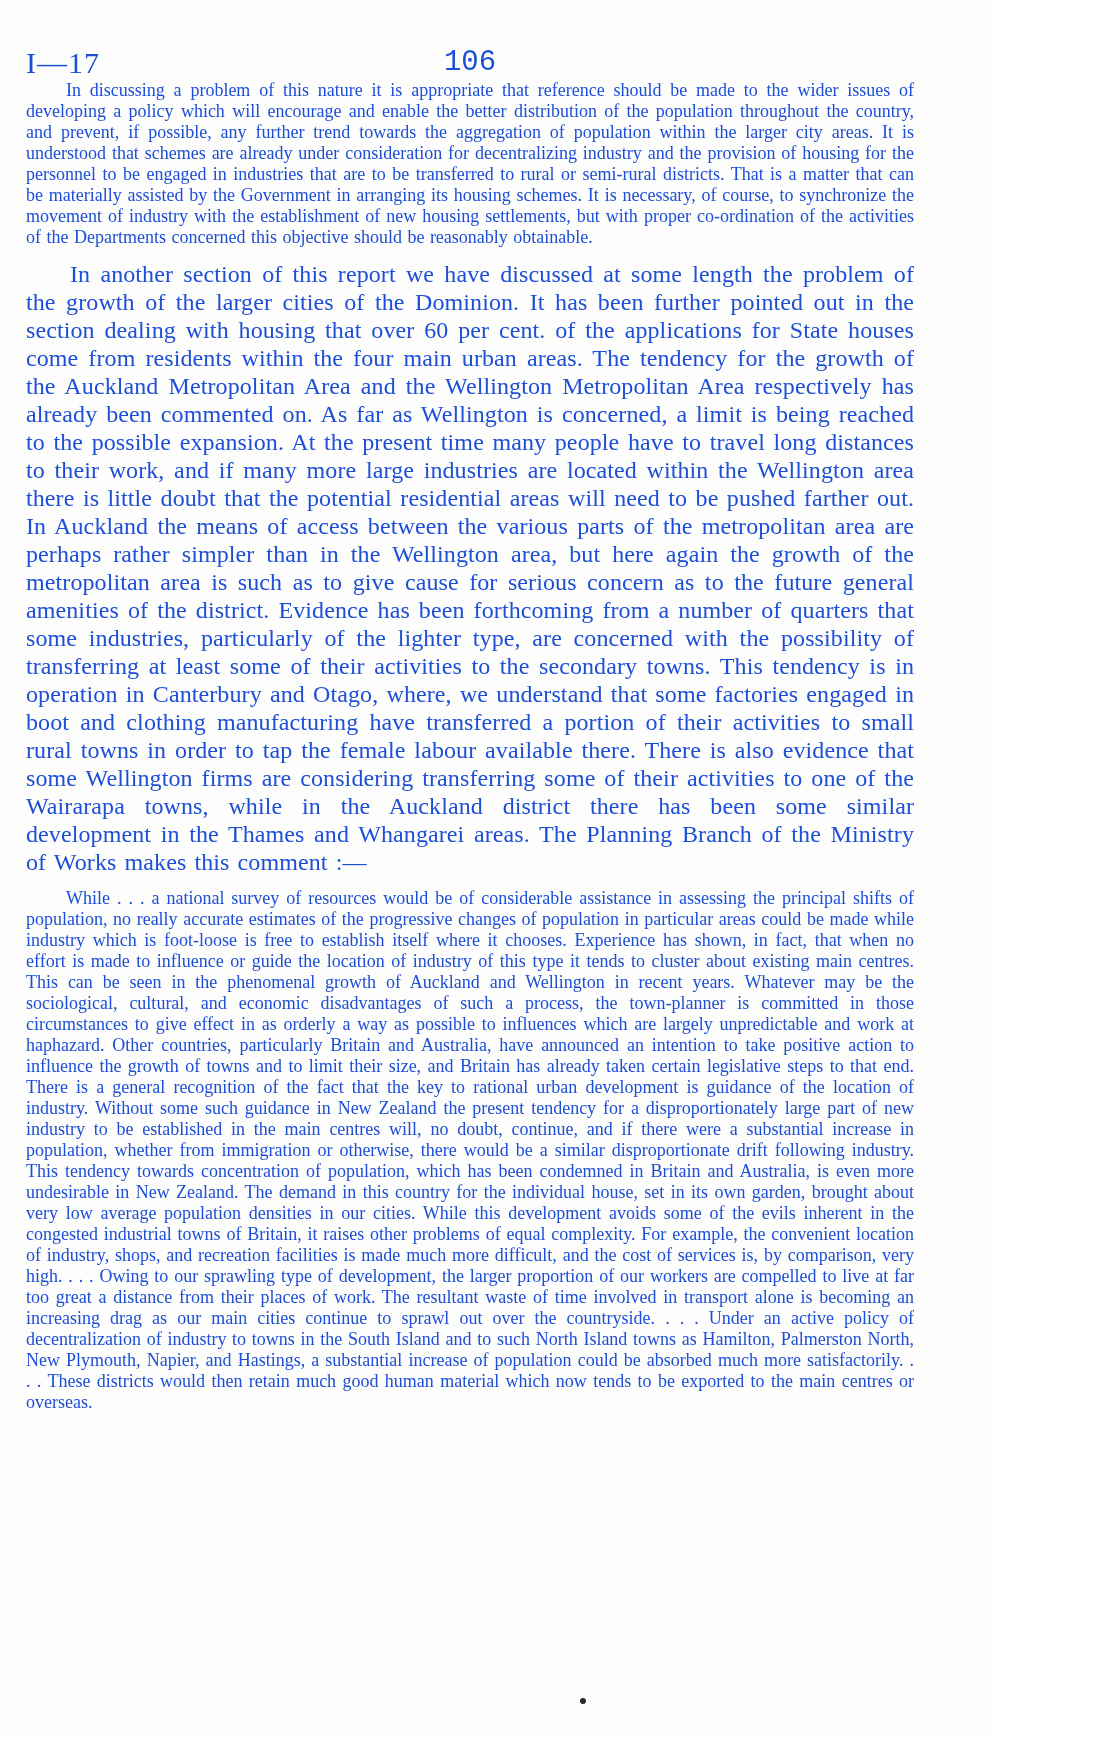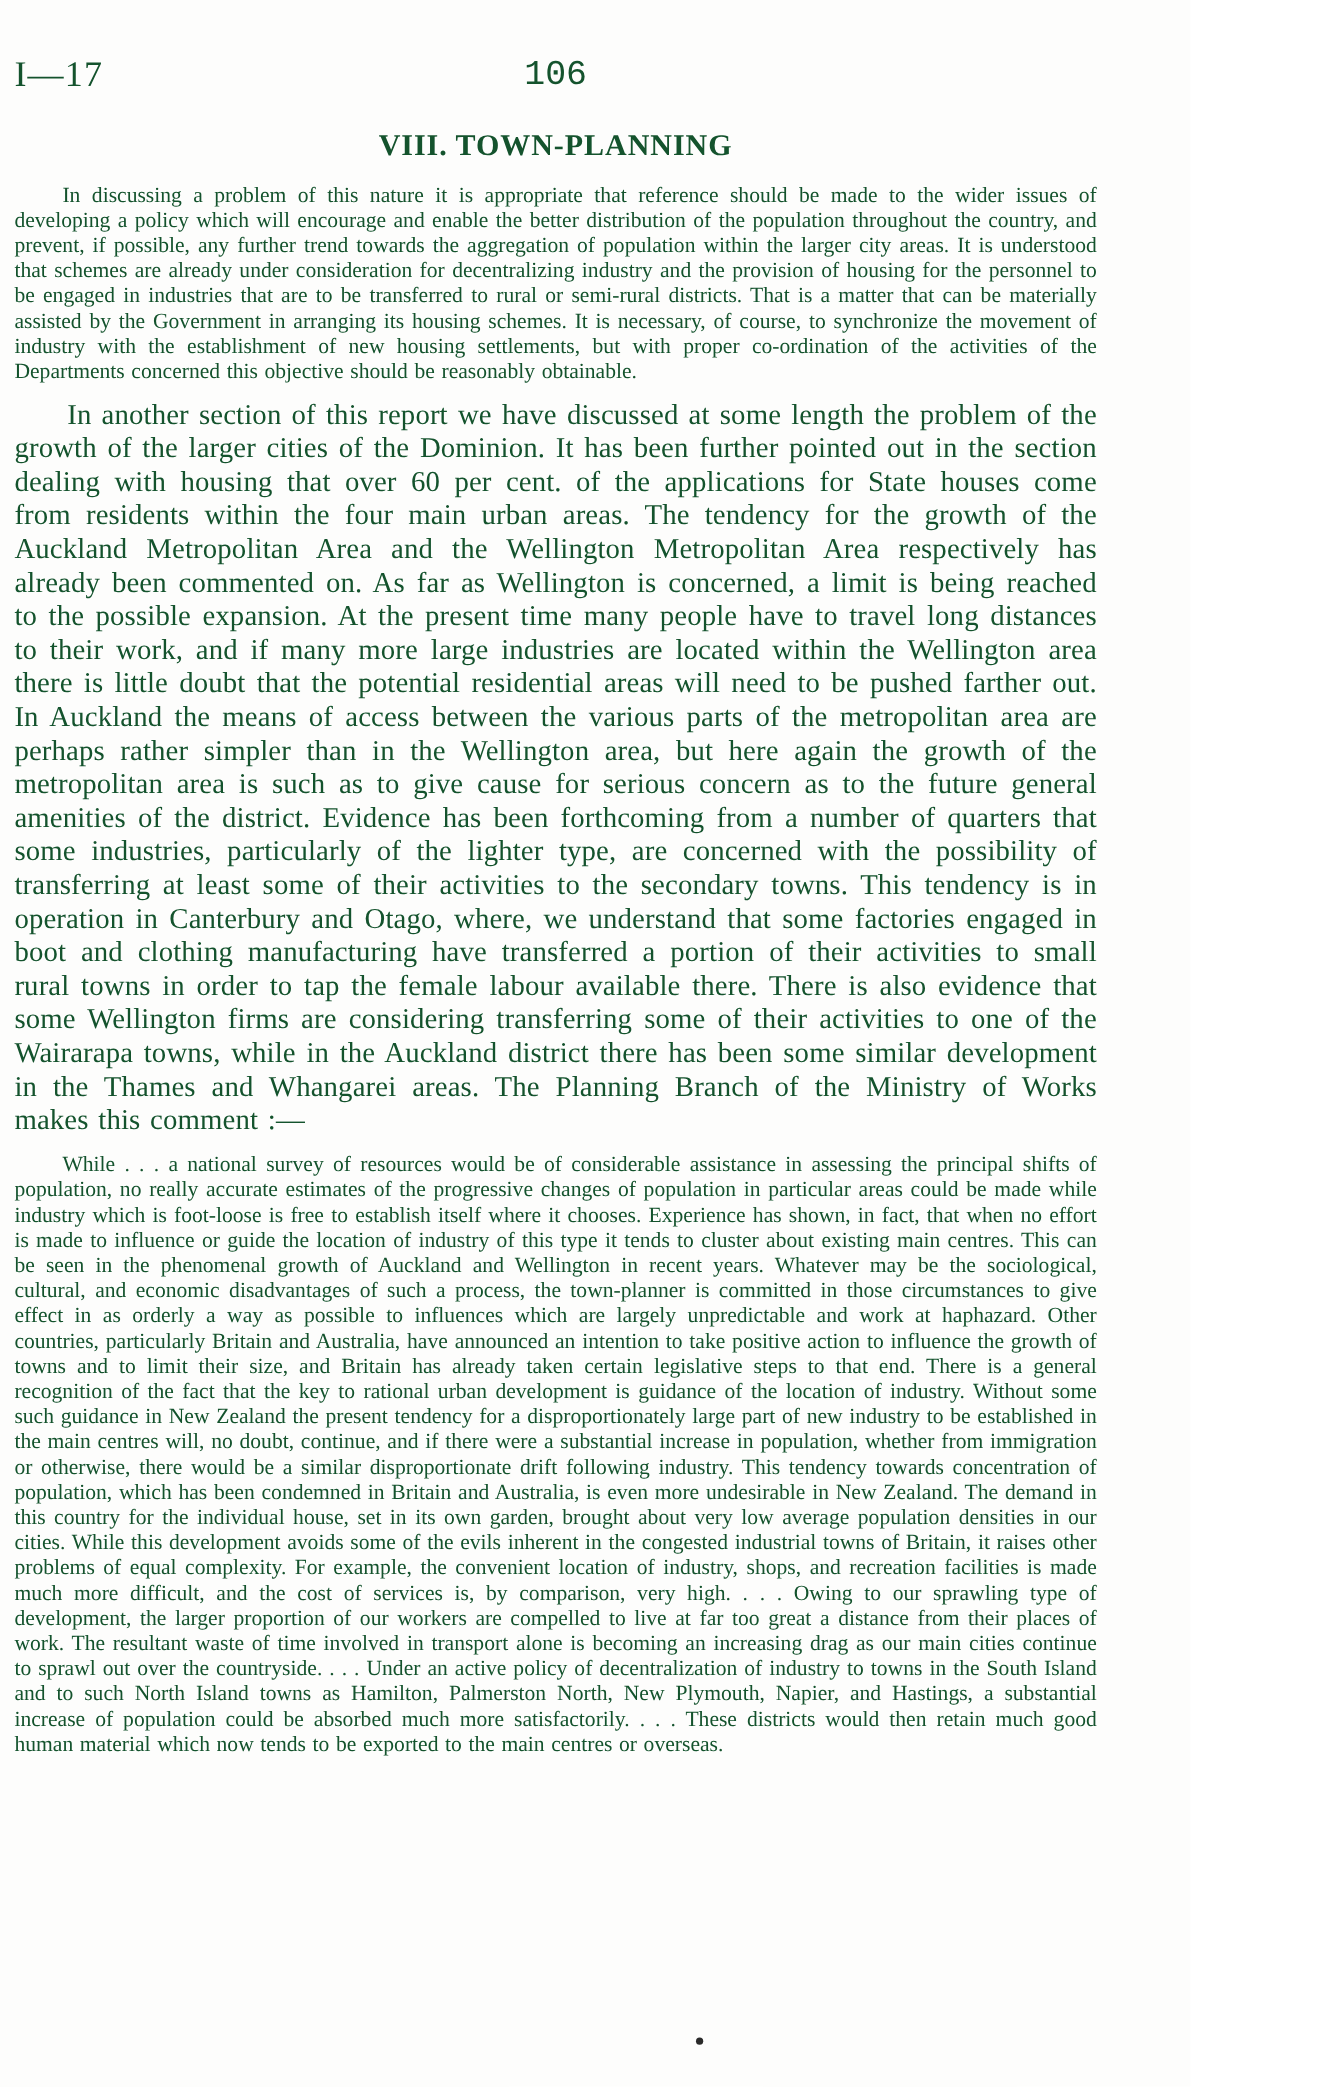--- a/index.html
+++ b/index.html
@@ -6,23 +6,23 @@
     margin: 0;
     padding: 0;
     background: #ffffff;
   }
   .page {
     position: relative;
     width: 992px;
     height: 1739px;
     background: #fdfdfc;
     font-family: "Liberation Serif", "DejaVu Serif", serif;
-    color: #14532d;
+    color: #1d4ed8;
     box-sizing: border-box;
-    padding: 46px 78px 40px 12px;
+    padding: 46px 78px 40px 26px;
     overflow: hidden;
   }
   .page-header {
     position: relative;
     height: 34px;
     width: 100%;
   }
   .report-code {
     position: absolute;
     left: 0;
@@ -75,21 +75,20 @@
 </head>
 <body>
 
 <div class="page">
 
   <header class="page-header">
     <span class="report-code">I—17</span>
     <span class="page-number">106</span>
   </header>
 
-  <h1 class="section-title">VIII. TOWN-PLANNING</h1>
 
 
   <p class="quote-para">In discussing a problem of this nature it is appropriate that reference should be made to the wider issues of developing a policy which will encourage and enable the better distribution of the population throughout the country, and prevent, if possible, any further trend towards the aggregation of population within the larger city areas. It is understood that schemes are already under consideration for decentralizing industry and the provision of housing for the personnel to be engaged in industries that are to be transferred to rural or semi-rural districts. That is a matter that can be materially assisted by the Government in arranging its housing schemes. It is necessary, of course, to synchronize the movement of industry with the establishment of new housing settlements, but with proper co-ordination of the activities of the Departments concerned this objective should be reasonably obtainable.</p>
 
   <p class="body-para">In another section of this report we have discussed at some length the problem of the growth of the larger cities of the Dominion. It has been further pointed out in the section dealing with housing that over 60 per cent. of the applications for State houses come from residents within the four main urban areas. The tendency for the growth of the Auckland Metropolitan Area and the Wellington Metropolitan Area respectively has already been commented on. As far as Wellington is concerned, a limit is being reached to the possible expansion. At the present time many people have to travel long distances to their work, and if many more large industries are located within the Wellington area there is little doubt that the potential residential areas will need to be pushed farther out. In Auckland the means of access between the various parts of the metropolitan area are perhaps rather simpler than in the Wellington area, but here again the growth of the metropolitan area is such as to give cause for serious concern as to the future general amenities of the district. Evidence has been forthcoming from a number of quarters that some industries, particularly of the lighter type, are concerned with the possibility of transferring at least some of their activities to the secondary towns. This tendency is in operation in Canterbury and Otago, where, we understand that some factories engaged in boot and clothing manufacturing have transferred a portion of their activities to small rural towns in order to tap the female labour available there. There is also evidence that some Wellington firms are considering transferring some of their activities to one of the Wairarapa towns, while in the Auckland district there has been some similar development in the Thames and Whangarei areas. The Planning Branch of the Ministry of Works makes this comment :—</p>
 
   <p class="quote-para">While . . . a national survey of resources would be of considerable assistance in assessing the principal shifts of population, no really accurate estimates of the progressive changes of population in particular areas could be made while industry which is foot-loose is free to establish itself where it chooses. Experience has shown, in fact, that when no effort is made to influence or guide the location of industry of this type it tends to cluster about existing main centres. This can be seen in the phenomenal growth of Auckland and Wellington in recent years. Whatever may be the sociological, cultural, and economic disadvantages of such a process, the town-planner is committed in those circumstances to give effect in as orderly a way as possible to influences which are largely unpredictable and work at haphazard. Other countries, particularly Britain and Australia, have announced an intention to take positive action to influence the growth of towns and to limit their size, and Britain has already taken certain legislative steps to that end. There is a general recognition of the fact that the key to rational urban development is guidance of the location of industry. Without some such guidance in New Zealand the present tendency for a disproportionately large part of new industry to be established in the main centres will, no doubt, continue, and if there were a substantial increase in population, whether from immigration or otherwise, there would be a similar disproportionate drift following industry. This tendency towards concentration of population, which has been condemned in Britain and Australia, is even more undesirable in New Zealand. The demand in this country for the individual house, set in its own garden, brought about very low average population densities in our cities. While this development avoids some of the evils inherent in the congested industrial towns of Britain, it raises other problems of equal complexity. For example, the convenient location of industry, shops, and recreation facilities is made much more difficult, and the cost of services is, by comparison, very high. . . . Owing to our sprawling type of development, the larger proportion of our workers are compelled to live at far too great a distance from their places of work. The resultant waste of time involved in transport alone is becoming an increasing drag as our main cities continue to sprawl out over the countryside. . . . Under an active policy of decentralization of industry to towns in the South Island and to such North Island towns as Hamilton, Palmerston North, New Plymouth, Napier, and Hastings, a substantial increase of population could be absorbed much more satisfactorily. . . . These districts would then retain much good human material which now tends to be exported to the main centres or overseas.</p>
 
   <span class="print-dot"></span>
 

